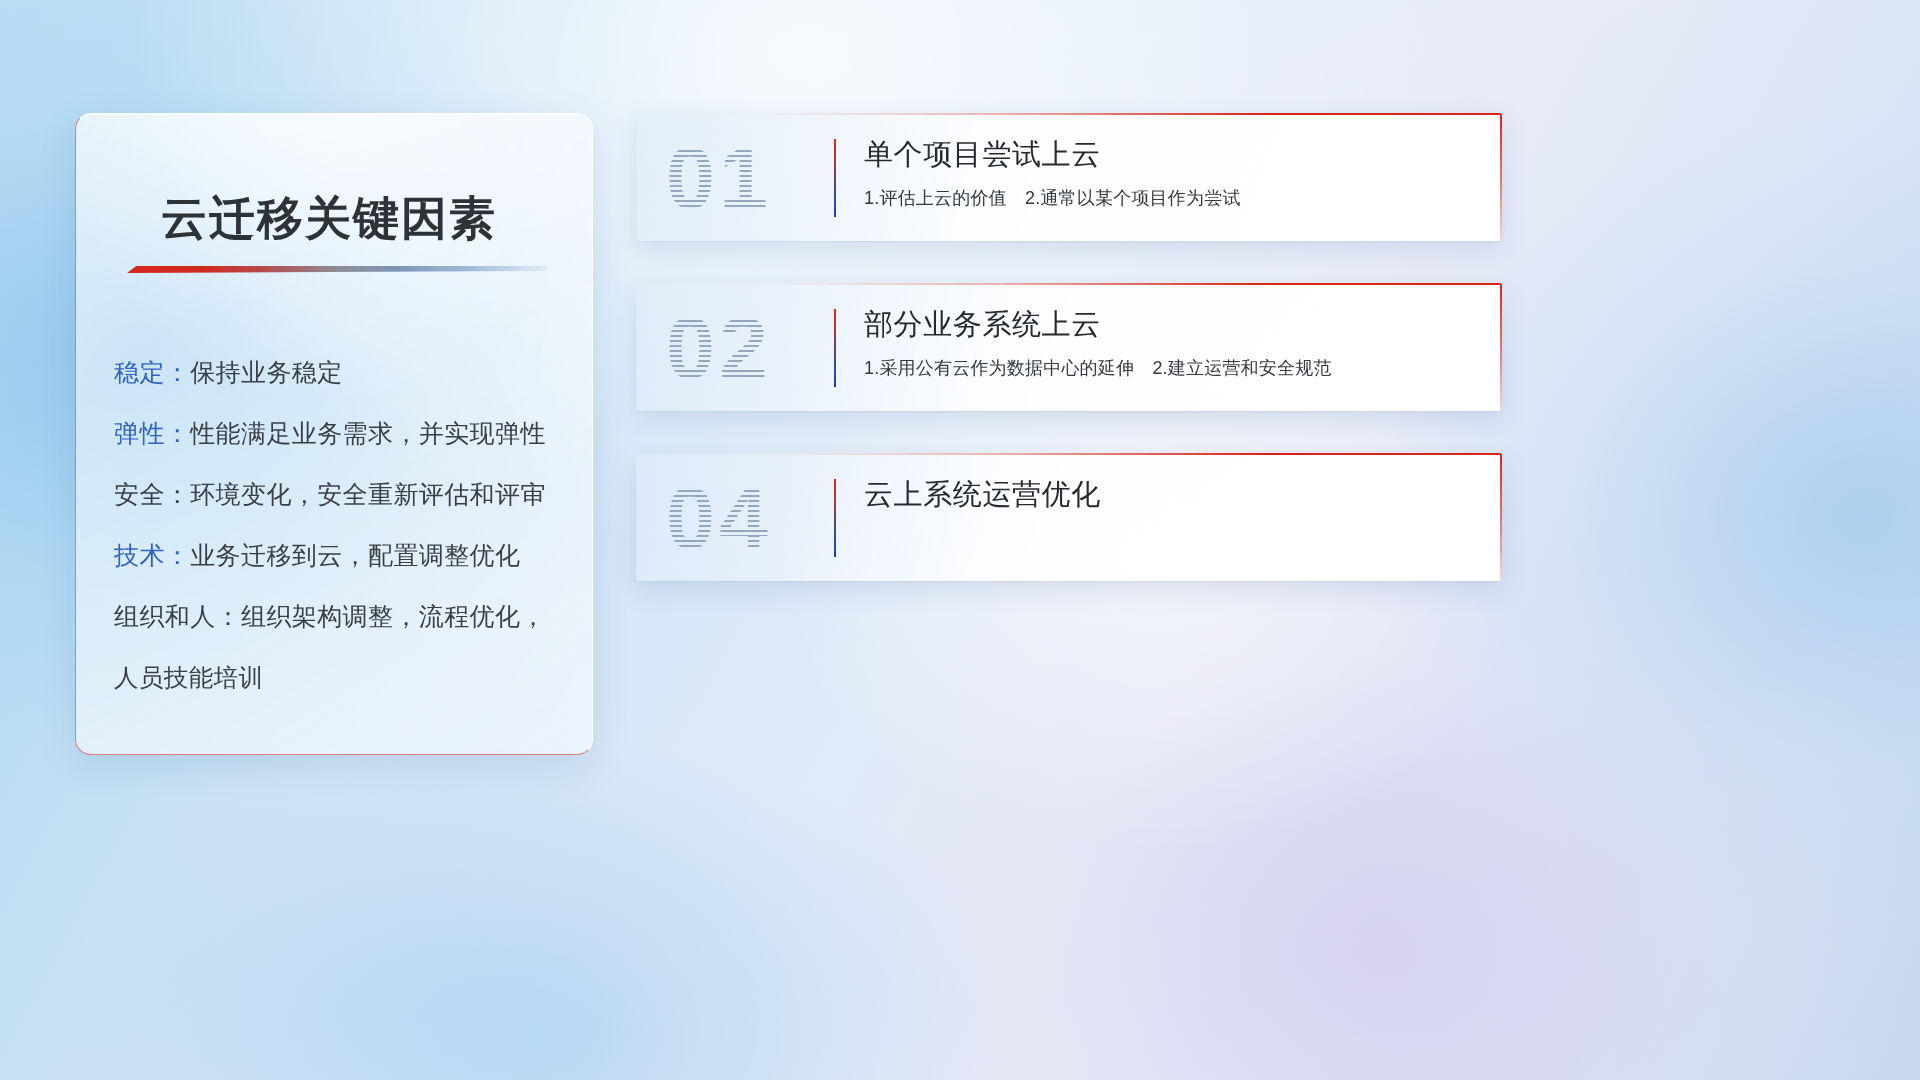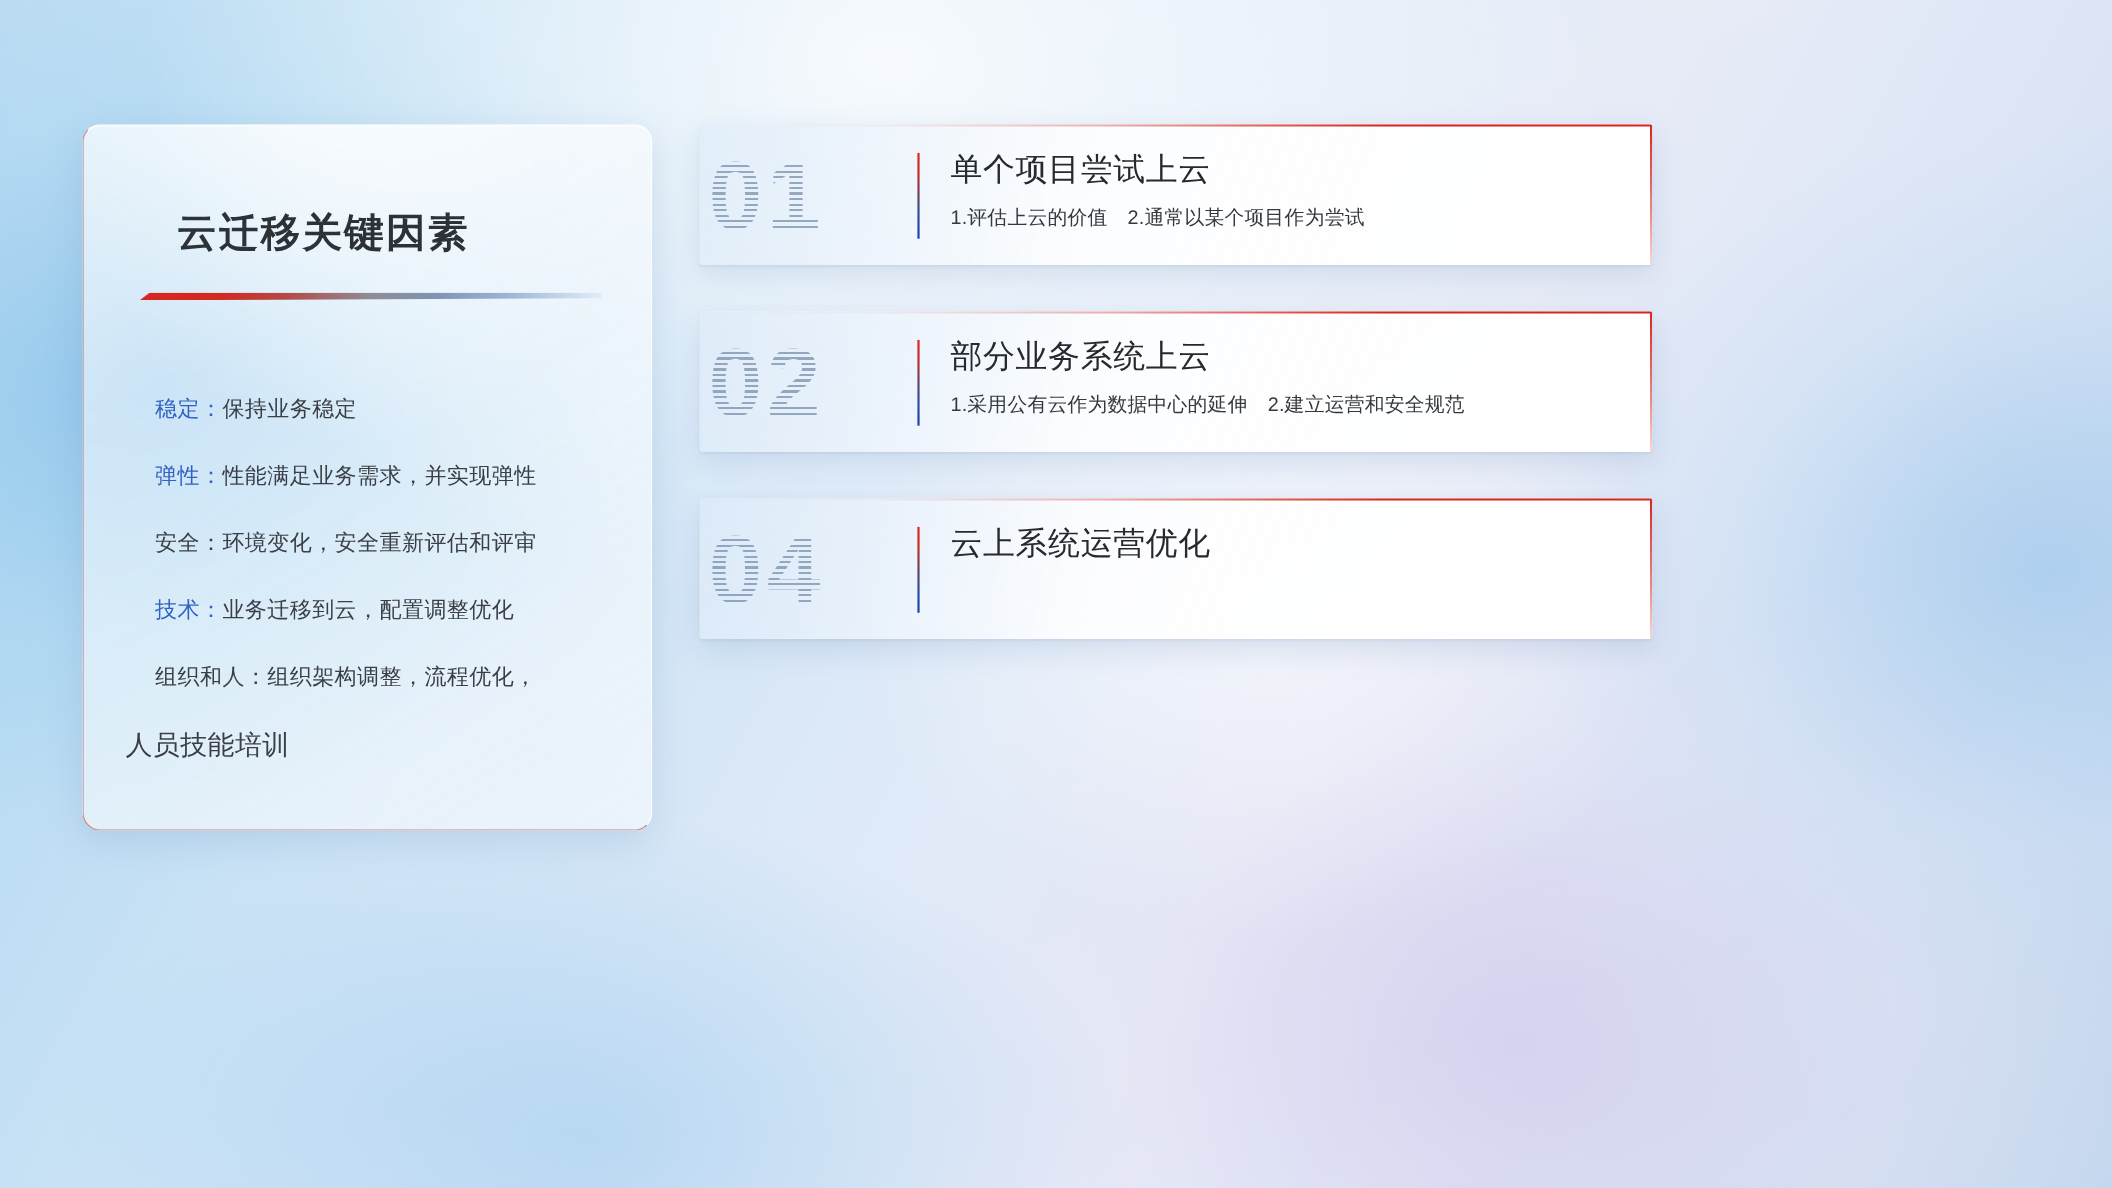--- a/index.html
+++ b/index.html
@@ -65,36 +65,36 @@
     backdrop-filter:blur(2px);
     overflow:hidden;
   }
   #left-panel .panel-glow {
     position:absolute; left:-10%; top:-16%; width:120%; height:62%;
     background:radial-gradient(ellipse at 50% 0%, rgba(255,255,255,0.85) 0%, rgba(255,255,255,0) 70%);
     pointer-events:none;
   }
   #panel-title {
     position:absolute; left:85px; top:74px;
-    font-size:36px; font-weight:bold; letter-spacing:2px;
+    font-size:46px; font-weight:bold; letter-spacing:2px;
     color:#2d3237; white-space:nowrap;
   }
   #title-rule {
     position:absolute; left:51px; top:152px; width:420px; height:7px;
     background:linear-gradient(90deg,
       #d6271f 0%, #d12a22 18%, #b44a48 32%, #8d8e96 50%,
       #7f94b4 64%, #9db6d6 80%, rgba(190,212,236,0.25) 100%);
     clip-path:polygon(2.2% 0, 100% 0, 100% 72%, 0 100%);
   }
   #factor-list {
     position:absolute; left:38px; top:228px; right:24px;
   }
   .factor-row {
-    font-size:20px; line-height:61px; color:#3a3f45;
-    white-space:nowrap; letter-spacing:0.4px;margin-left:27px;
+    font-size:25px; line-height:61px; color:#3a3f45;
+    white-space:nowrap; letter-spacing:0.4px;
   }
   .factor-row .label { font-weight:400; }
   .factor-row.accent .label { color:#2f62c4; }
   .factor-row .body { color:#3a3f45; }
   .factor-cont { font-size:24.5px; line-height:61px; color:#3a3f45; letter-spacing:0.4px; }
 
   
   #cards { position:absolute; left:636px; top:113px; width:866px; }
   .step-card {
     position:relative; width:866px; height:128px; margin-bottom:42px;
@@ -114,21 +114,21 @@
   .step-card .right-rule {
     position:absolute; right:0; top:0; width:1.6px; height:100%;
     background:linear-gradient(180deg, #d5261d 0%, rgba(213,38,29,0.55) 62%, rgba(213,38,29,0.18) 100%);
   }
   .step-card .card-sheen {
     position:absolute; left:0; top:0; width:46%; height:100%;
     background:linear-gradient(100deg, rgba(205,225,245,0.46) 0%, rgba(255,255,255,0) 82%);
     pointer-events:none;
   }
   .step-num {
-    position:absolute; left:8px; top:17px; width:200px; height:96px;
+    position:absolute; left:30px; top:17px; width:200px; height:96px;
     font-size:88px; font-weight:bold; letter-spacing:4px;
     color:rgba(128,150,178,0.40);
     line-height:96px; text-align:left;
     -webkit-background-clip:text; background-clip:text;
     -webkit-text-fill-color:transparent;
     background-image:repeating-linear-gradient(180deg,
       rgba(96,122,156,0.62) 0px, rgba(96,122,156,0.62) 2px,
       rgba(255,255,255,0) 2px, rgba(255,255,255,0) 5px);
     user-select:none;
   }

